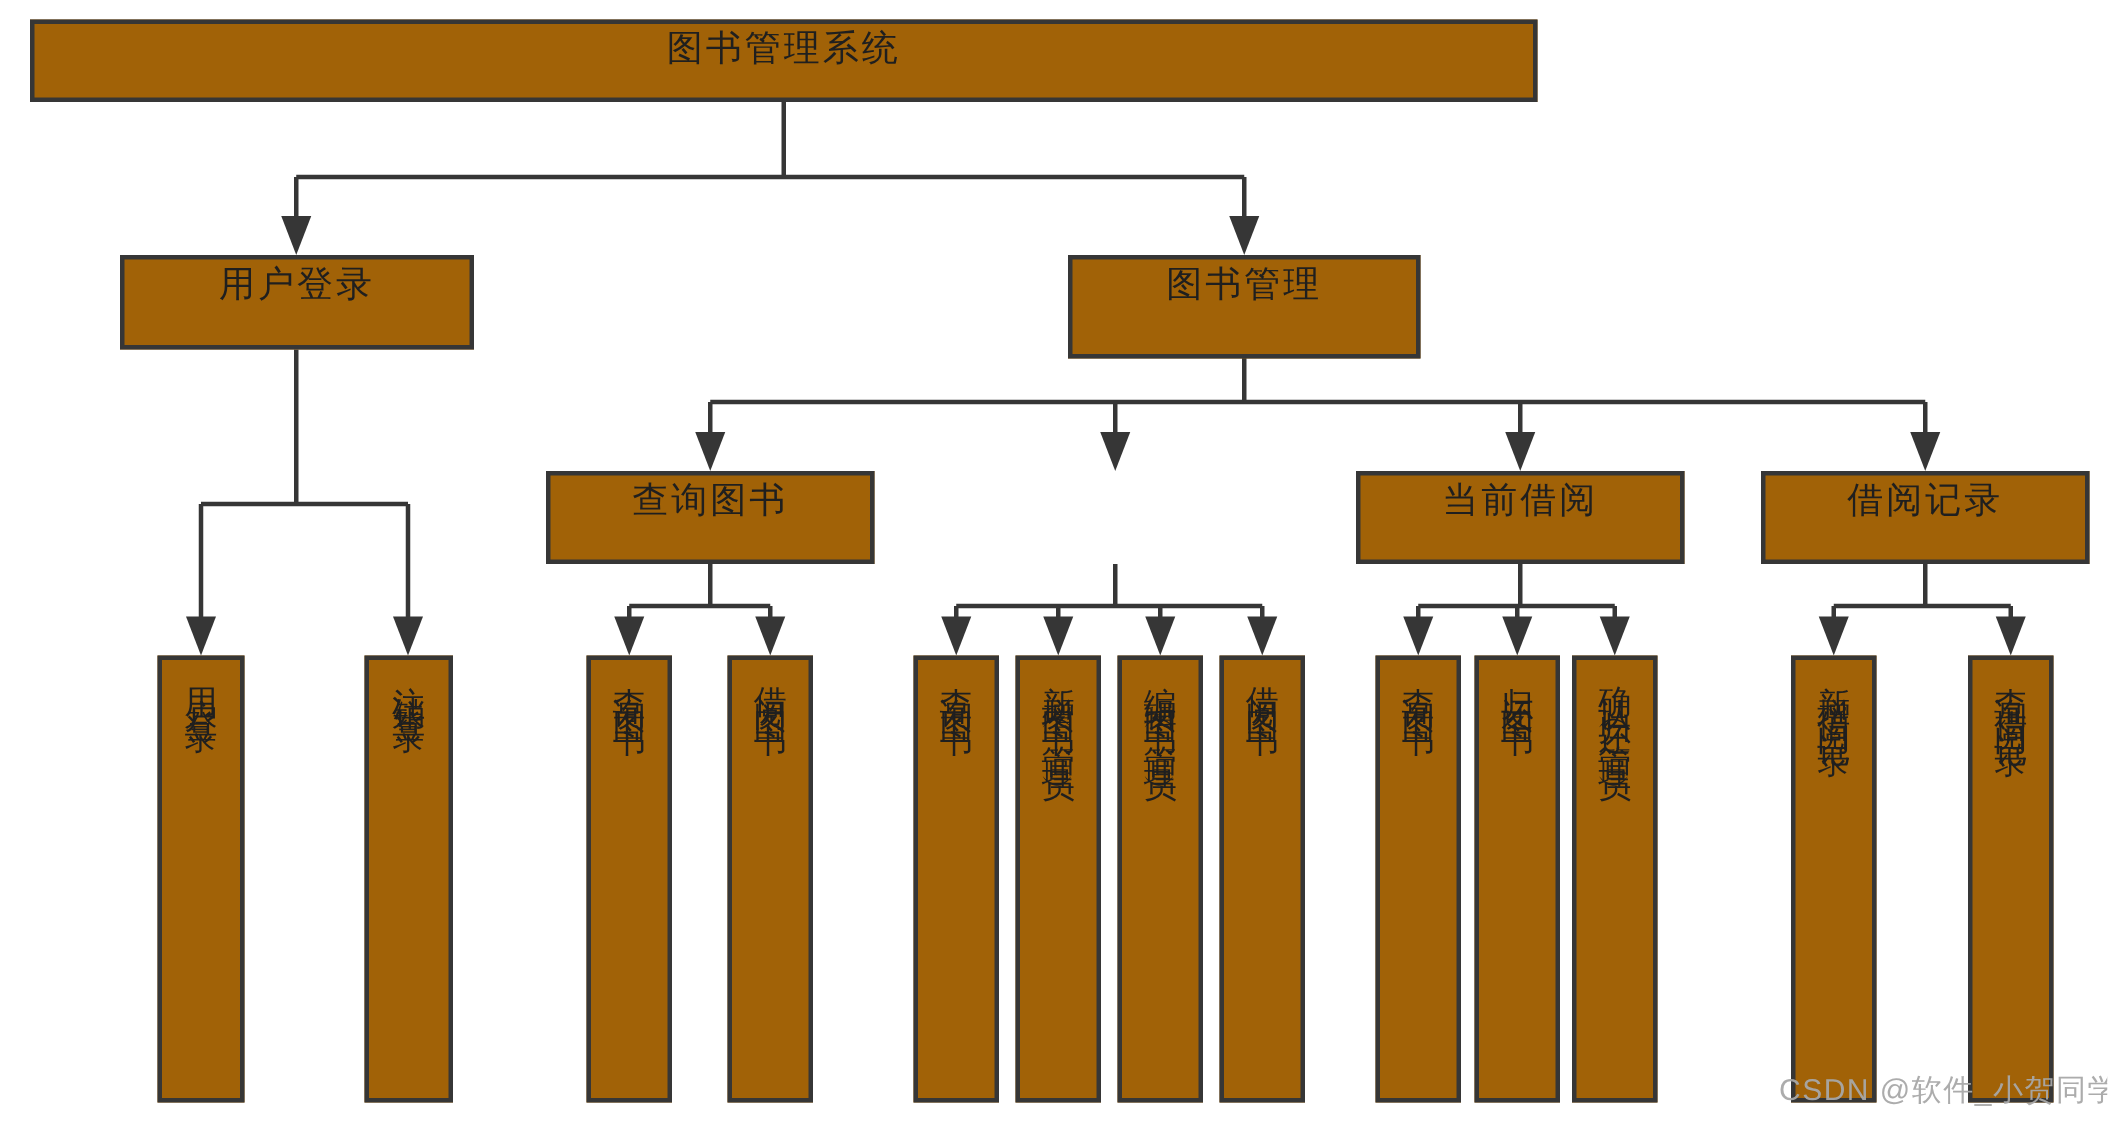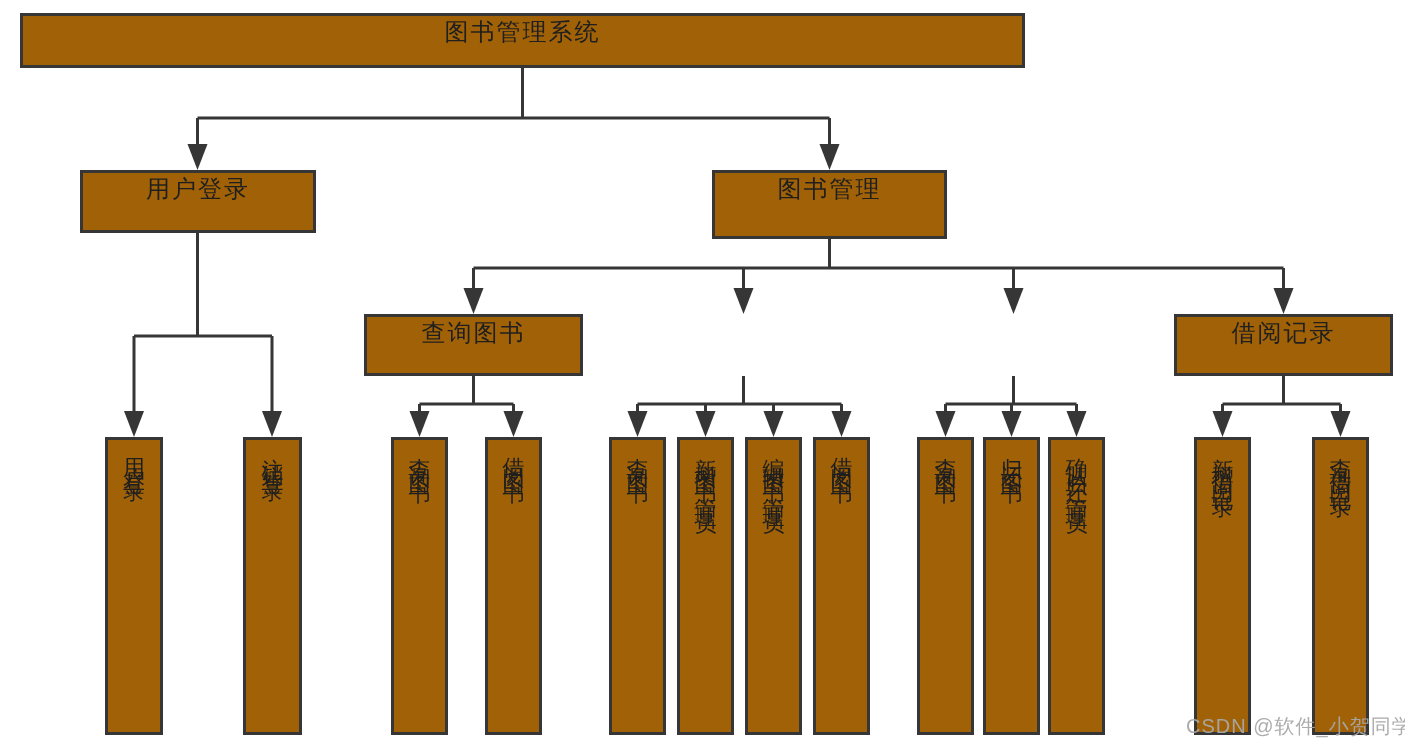--- a/index.html
+++ b/index.html
@@ -105,20 +105,23 @@
   <div class="node" style="left:80px;top:170px;width:236px;height:63px">
     <span class="lbl">用户登录</span>
   </div>
   <div class="node" style="left:712px;top:170px;width:235px;height:69px">
     <span class="lbl">图书管理</span>
   </div>
 
   <div class="node" style="left:364px;top:314px;width:219px;height:62px">
     <span class="lbl">查询图书</span>
   </div>
+  <div class="node" style="left:904px;top:314px;width:219px;height:62px">
+    <span class="lbl">当前借阅</span>
+  </div>
   <div class="node" style="left:1174px;top:314px;width:219px;height:62px">
     <span class="lbl">借阅记录</span>
   </div>
 
   <div class="node" style="left:105px;top:437px;width:58px;height:298px">
     <span class="vlbl">用户登录</span>
   </div>
   <div class="node" style="left:243px;top:437px;width:59px;height:298px">
     <span class="vlbl">注销登录</span>
   </div>

